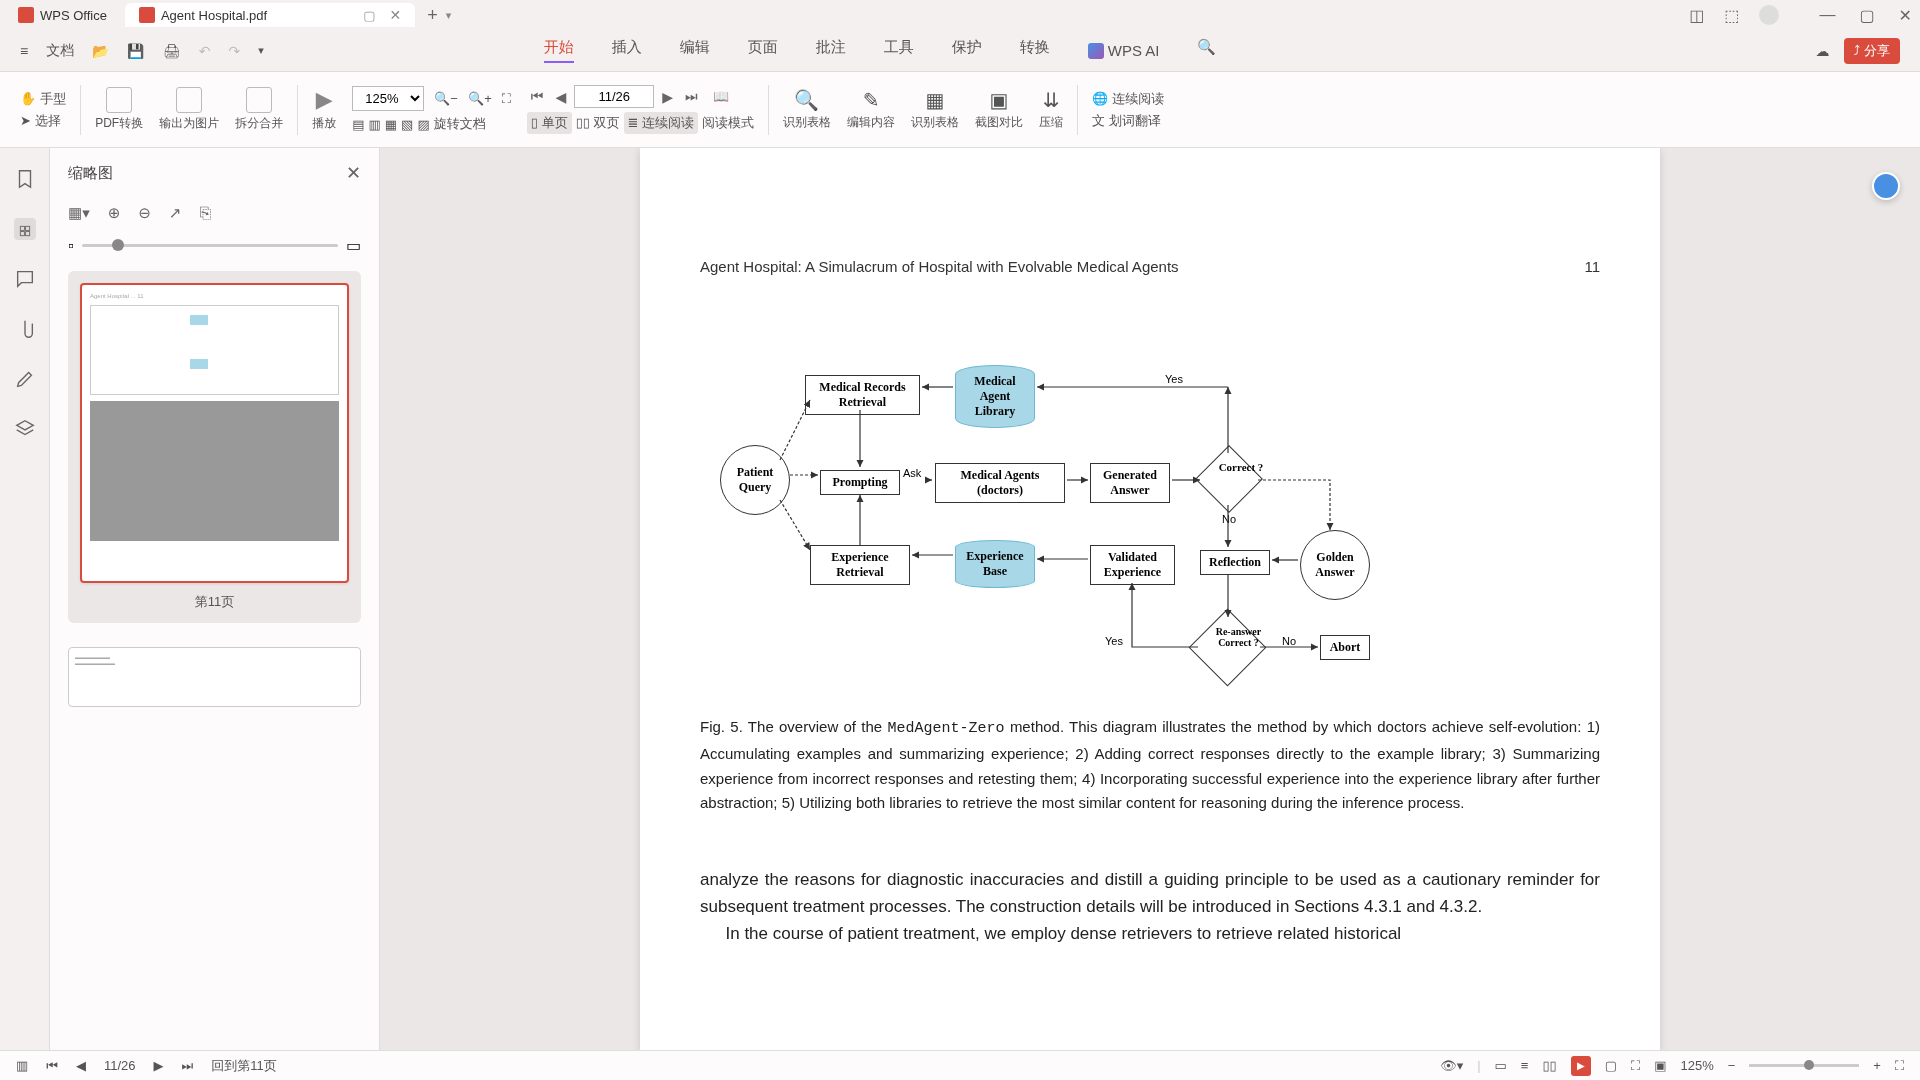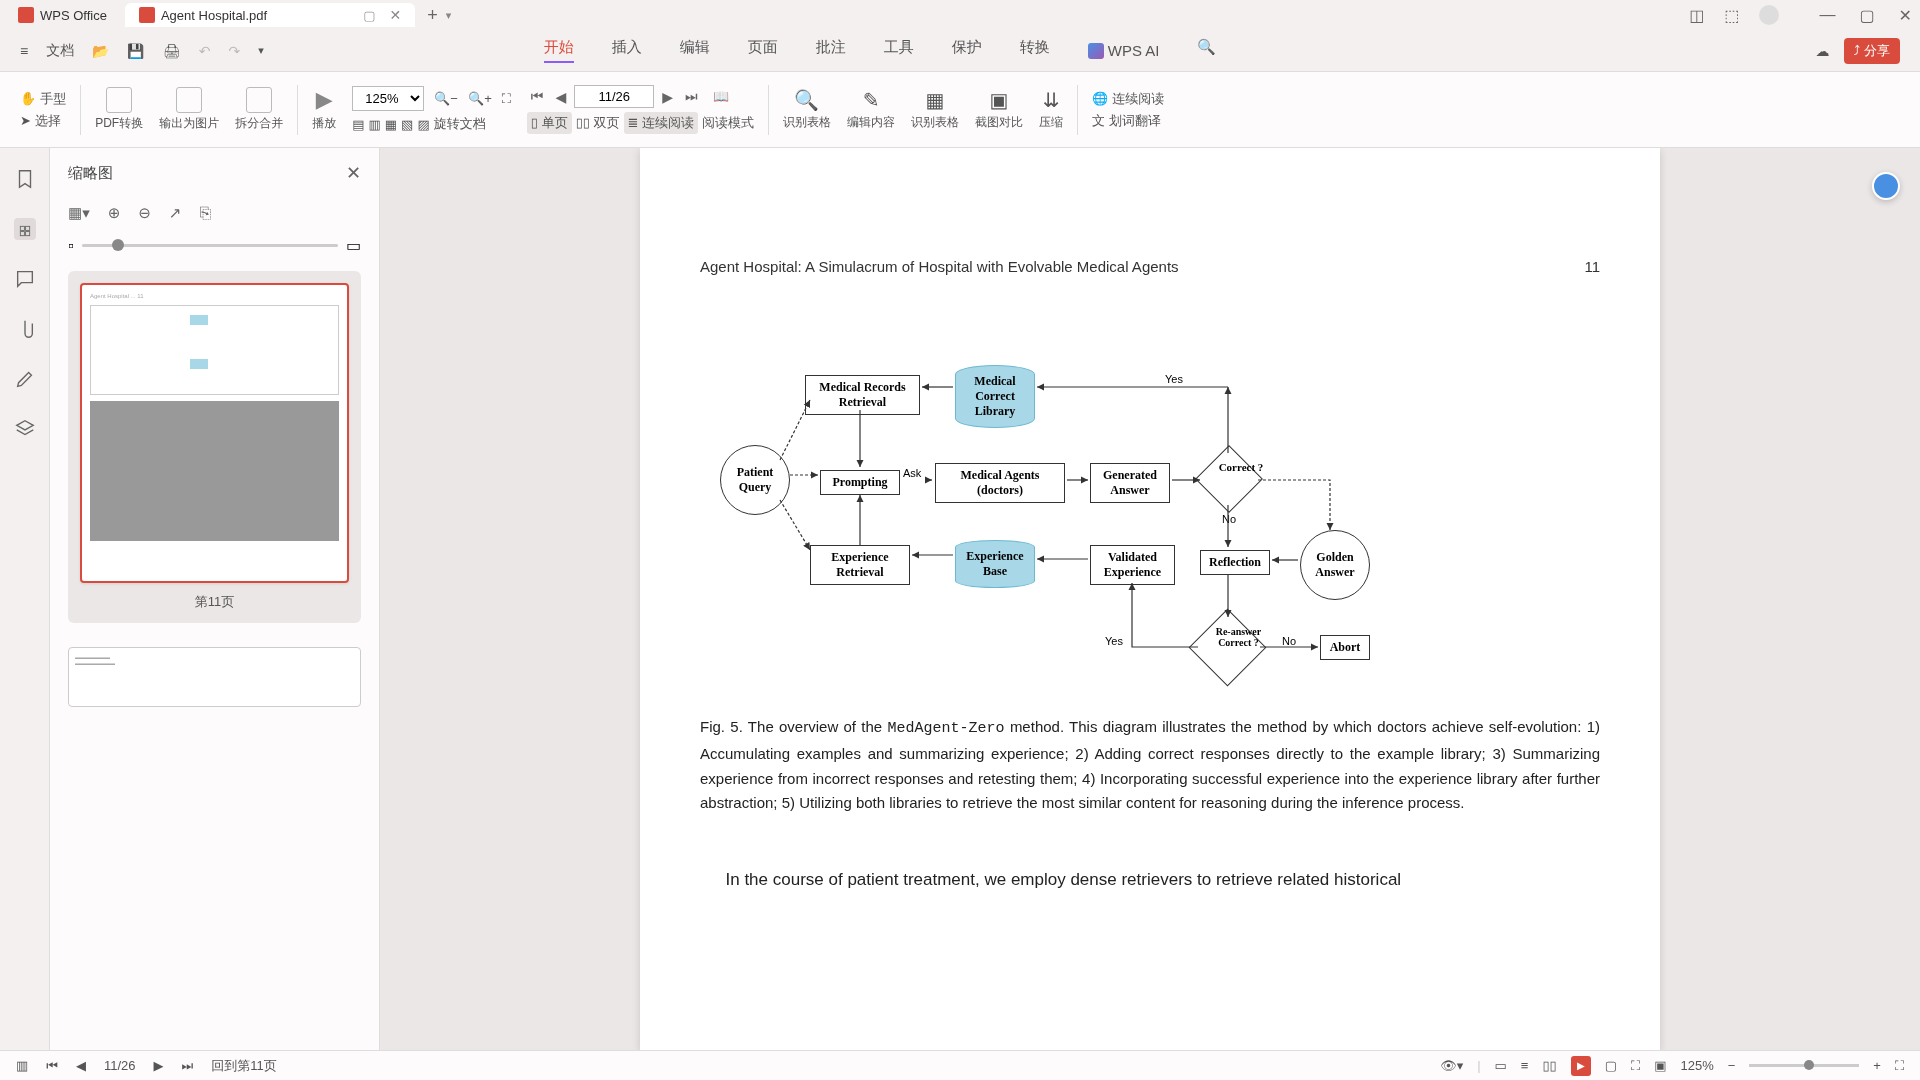--- a/index.html
+++ b/index.html
@@ -312,21 +312,21 @@
       <div class="page-header">
         <span>Agent Hospital: A Simulacrum of Hospital with Evolvable Medical Agents</span>
         <span>11</span>
       </div>
 
       <div class="diagram">
         <div class="dcircle" style="left:20px;top:110px;width:70px;height:70px;">Patient Query</div>
         <div class="dbox" style="left:105px;top:40px;width:115px;">Medical Records Retrieval</div>
         <div class="dbox" style="left:120px;top:135px;width:80px;">Prompting</div>
         <div class="dbox" style="left:110px;top:210px;width:100px;">Experience Retrieval</div>
-        <div class="dcyl" style="left:255px;top:30px;width:80px;">Medical Correct Library</div>
+        <div class="dcyl" style="left:255px;top:30px;width:80px;">Medical Agent Library</div>
         <div class="dbox" style="left:235px;top:128px;width:130px;">Medical Agents (doctors)</div>
         <div class="dcyl" style="left:255px;top:205px;width:80px;">Experience Base</div>
         <div class="dbox" style="left:390px;top:128px;width:80px;">Generated Answer</div>
         <div class="dbox" style="left:390px;top:210px;width:85px;">Validated Experience</div>
         <div class="ddiamond" style="left:505px;top:120px;width:48px;height:48px;">
             <span>Correct ?</span>
           </div>
         <div class="dbox" style="left:500px;top:215px;width:70px;">Reflection</div>
         <div class="ddiamond" style="left:500px;top:285px;width:55px;height:55px;">
             <span style="font-size:10px;">Re-answer Correct ?</span>
@@ -367,20 +367,21 @@
             <path d="M 560 312 L 618 312"></path>
           </g>
         </svg>
       </div>
 
       <div class="caption">
         <span class="fig-label">Fig. 5.  The overview of the </span><span class="mono">MedAgent-Zero</span><span> method. This diagram illustrates the method by which doctors achieve self-evolution: 1) Accumulating examples and summarizing experience; 2) Adding correct responses directly to the example library; 3) Summarizing experience from incorrect responses and retesting them; 4) Incorporating successful experience into the experience library after further abstraction; 5) Utilizing both libraries to retrieve the most similar content for reasoning during the inference process.</span>
       </div>
 
       <div class="body-text">
+        <div>analyze the reasons for diagnostic inaccuracies and distill a guiding principle to be used as a cautionary reminder for subsequent treatment processes. The construction details will be introduced in Sections 4.3.1 and 4.3.2.</div>
         <div class="para2">In the course of patient treatment, we employ dense retrievers to retrieve related historical</div>
       </div>
     </div>
   </div>
 </div>
 
 <div class="statusbar">
   <span>▥</span>
   <span>⏮</span>
   <span>◀</span>

